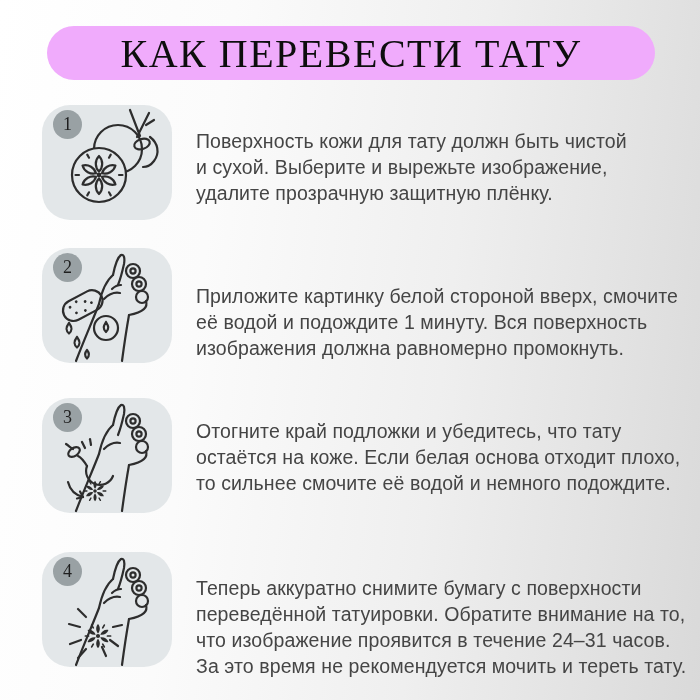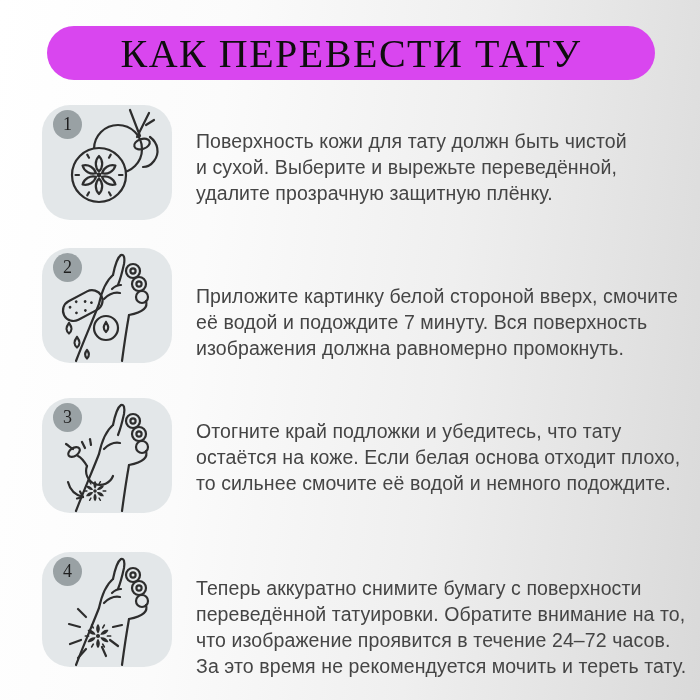--- a/index.html
+++ b/index.html
@@ -3,21 +3,21 @@
 <meta charset="utf-8">
 <style>
   html,body{margin:0;padding:0;}
   body{
     width:700px;height:700px;position:relative;overflow:hidden;
     background:linear-gradient(97deg,#ffffff 0%,#fbfbfb 30%,#efefef 62%,#e2e2e2 85%,#d9d9d9 100%);
     font-family:"Liberation Sans",sans-serif;
   }
   .title-banner{
     position:absolute;left:47px;top:26px;width:608px;height:54px;
-    background:#d946ef;border-radius:27px;
+    background:#f0abfc;border-radius:27px;
     display:flex;align-items:center;justify-content:center;
   }
   .title-banner h1{
     margin:0;font-family:"Liberation Serif","DejaVu Serif",serif;
     font-size:40px;font-weight:400;letter-spacing:1.5px;color:#0e0e0e;white-space:nowrap;
   }
   .tile{
     position:absolute;left:42px;width:130px;height:115px;
     background:#e3e7e9;border-radius:28px;
   }
@@ -70,21 +70,21 @@
         <line y1="-20" y2="-23.5" transform="rotate(150)"></line>
         <line y1="-20" y2="-23.5" transform="rotate(210)"></line>
         <line y1="-20" y2="-23.5" transform="rotate(270)"></line>
         <line y1="-20" y2="-23.5" transform="rotate(330)"></line>
       </g>
       <circle class="ink-fill" r="2.4"></circle>
     </g>
   </svg>
 </div>
 <div class="step-text t1">Поверхность кожи для тату должн быть чистой
-и сухой. Выберите и вырежьте переведённой,
+и сухой. Выберите и вырежьте изображение,
 удалите прозрачную защитную плёнку.</div>
 
 <div class="tile r2">
   <div class="badge">2</div>
   <svg viewBox="0 0 130 115">
     <g class="ink">
       <path d="M34,113 C42,92 50,74 57,56"></path>
       <path d="M80,113 C82,98 84,84 87,67"></path>
       <path d="M57,56 C60,42 65,32 71,27"></path>
       <path d="M71,27 C73,17 76,9 79,7 C82,6 83,10 82,16 C80,25 78,32 76,37"></path>
@@ -109,21 +109,21 @@
       <circle cx="29" cy="53" r="1.4"></circle>
         <circle cx="37" cy="51" r="1.4"></circle>
         <circle cx="45" cy="55" r="1.4"></circle>
       <circle cx="32" cy="61" r="1.4"></circle>
         <circle cx="41" cy="63" r="1.4"></circle>
         <circle cx="50" cy="59" r="1.4"></circle>
     </g>
   </svg>
 </div>
 <div class="step-text t2">Приложите картинку белой стороной вверх, смочите
-её водой и подождите 7 минуту. Вся поверхность
+её водой и подождите 1 минуту. Вся поверхность
 изображения должна равномерно промокнуть.</div>
 
 <div class="tile r3">
   <div class="badge">3</div>
   <svg viewBox="0 0 130 115">
     <g class="ink">
       <path d="M34,113 C42,92 50,74 57,56"></path>
       <path d="M80,113 C82,98 84,84 87,67"></path>
       <path d="M57,56 C60,42 65,32 71,27"></path>
       <path d="M71,27 C73,17 76,9 79,7 C82,6 83,10 82,16 C80,25 78,32 76,37"></path>
@@ -209,14 +209,14 @@
         <line y1="-9" y2="-12" transform="rotate(150)"></line>
         <line y1="-9" y2="-12" transform="rotate(210)"></line>
         <line y1="-9" y2="-12" transform="rotate(270)"></line>
         <line y1="-9" y2="-12" transform="rotate(330)"></line>
       </g>
     </g>
   </svg>
 </div>
 <div class="step-text t4">Теперь аккуратно снимите бумагу с поверхности
 переведённой татуировки. Обратите внимание на то,
-что изображение проявится в течение 24–72 часов.
+что изображение проявится в течение 24–31 часов.
 За это время не рекомендуется мочить и тереть тату.</div>
 
 </body></html>

